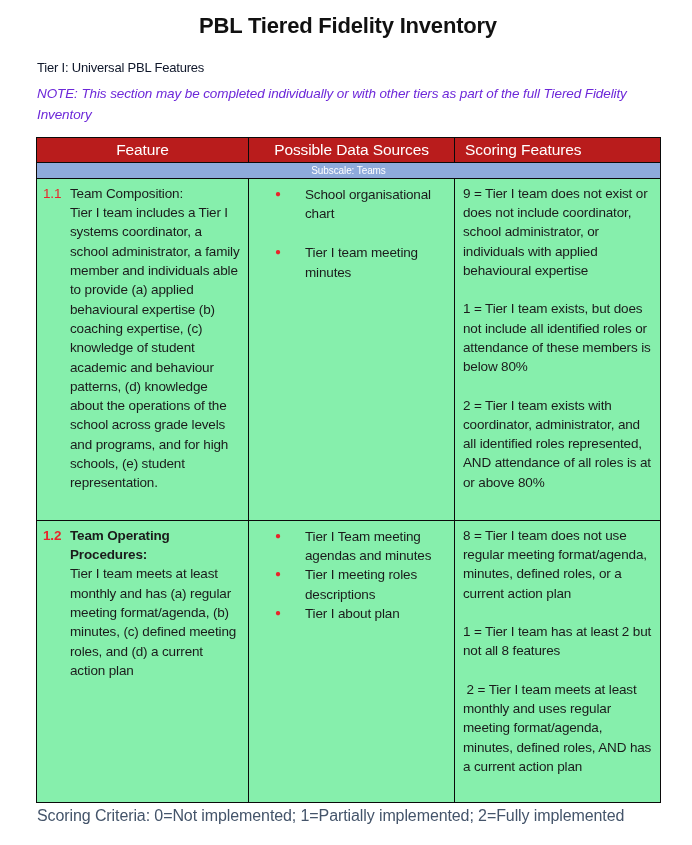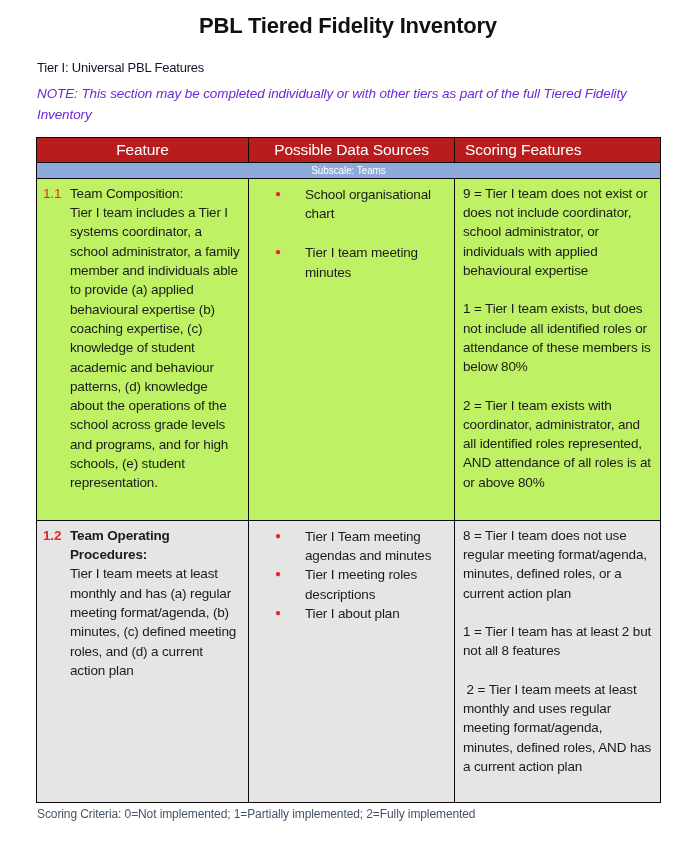--- a/index.html
+++ b/index.html
@@ -37,23 +37,23 @@
   }
   th.col-head.left { text-align: left; padding-left: 10px; }
 
   td.subscale {
     background: #8eaadb; color: #ffffff; text-align: center;
     font-size: 10px; padding: 2px 8px; letter-spacing: -0.1px;
   }
 
   td.cell {
     vertical-align: top; font-size: 13.5px; line-height: 1.43;
-    padding: 5px 8px 6px 6px; letter-spacing: -0.15px; background: #e5e5e5;
+    padding: 5px 8px 6px 6px; letter-spacing: -0.15px; background: #86efac;
   }
-  tr.shaded td.cell { background: #bef264; }
+  tr.shaded td.cell { background: #86efac; }
   tr.row-1 td.cell { height: 330px; }
   tr.row-2 td.cell { height: 270px; }
 
   .fwrap { display: flex; }
   .rownum { color: #e8262a; flex: 0 0 27px; }
   .rownum.bold { font-weight: 700; }
   .fbody { flex: 1; }
   .ftitle.bold { font-weight: 700; margin-top: 32px; }
 
   td.sources-cell { padding-left: 4px; }
@@ -63,21 +63,21 @@
     content: "\25CF"; color: #e8262a; position: absolute;
     left: 22px; top: 2px; font-size: 10px;
   }
   ul.bullets.spaced li + li { margin-top: 20px; }
 
   td.scoring-cell { padding-left: 8px; padding-right: 6px; }
   td.scoring-cell p { margin: 0 0 19px 0; }
   td.scoring-cell p:last-child { margin-bottom: 0; }
 
   .legend {
-    font-size: 12px; color: #44546a; margin: 4px 0 0 1px;
+    font-size: 16px; color: #44546a; margin: 4px 0 0 1px;
     letter-spacing: -0.1px;
   }
 </style>
 </head>
 <body>
 
 <div class="page">
 
   <h1 class="doc-title">PBL Tiered Fidelity Inventory</h1>
 

